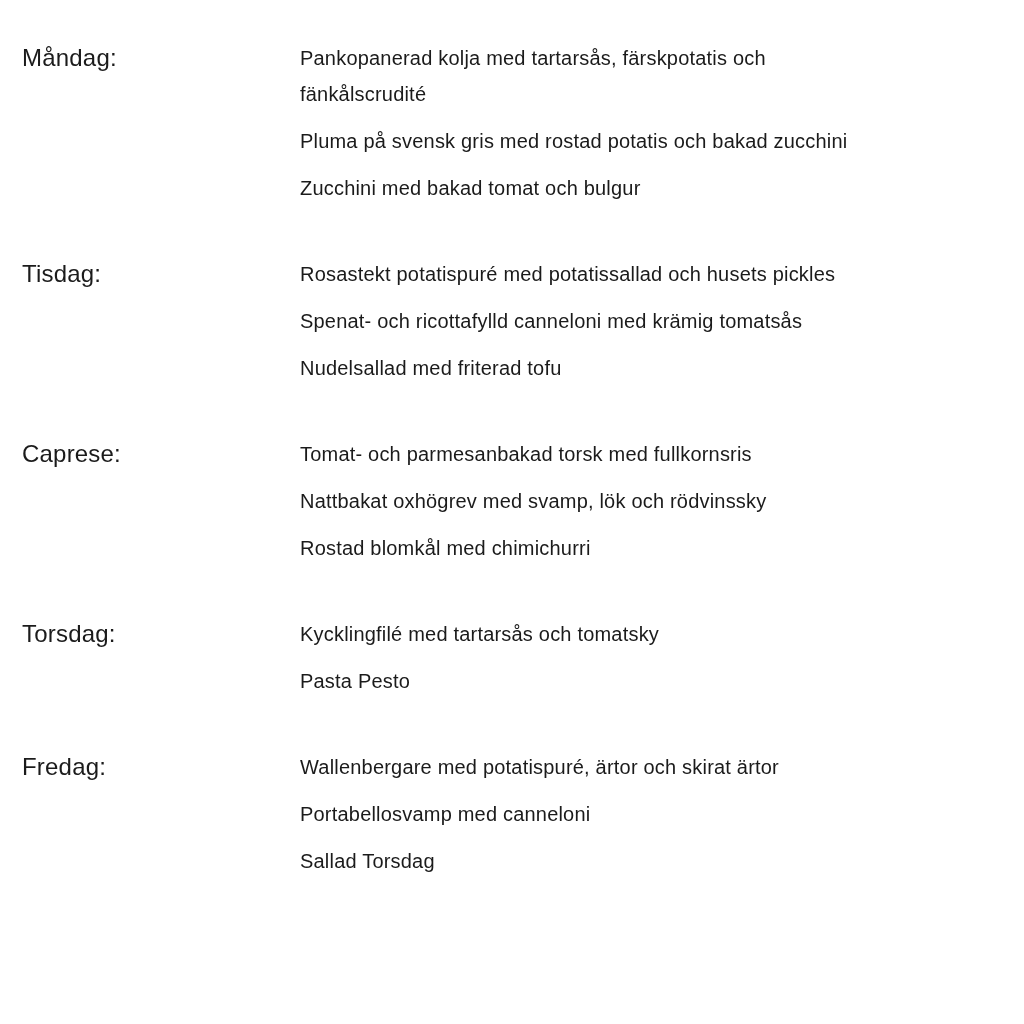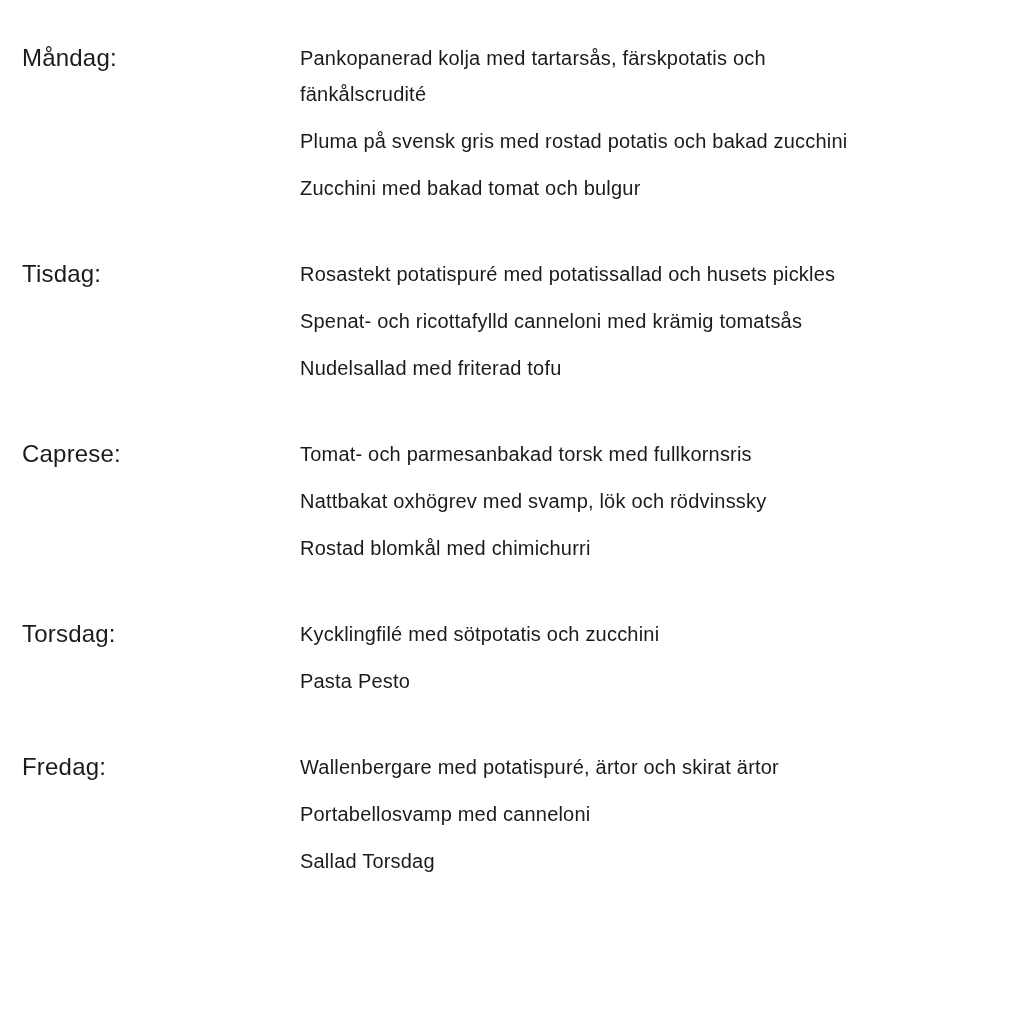--- a/index.html
+++ b/index.html
@@ -76,21 +76,21 @@
     <div class="dish-list">
       <p class="dish-item">Tomat- och parmesanbakad torsk med fullkornsris</p>
       <p class="dish-item">Nattbakat oxhögrev med svamp, lök och rödvinssky</p>
       <p class="dish-item">Rostad blomkål med chimichurri</p>
     </div>
   </div>
 
   <div class="day-section">
     <div class="day-label">Torsdag:</div>
     <div class="dish-list">
-      <p class="dish-item">Kycklingfilé med sötpotatis och zucchini</p>
+      <p class="dish-item">Kycklingfilé med tartarsås och tomatsky</p>
       <p class="dish-item">Pasta Pesto</p>
     </div>
   </div>
 
   <div class="day-section">
     <div class="day-label">Fredag:</div>
     <div class="dish-list">
       <p class="dish-item">Wallenbergare med potatispuré, ärtor och skirat ärtor</p>
       <p class="dish-item">Portabellosvamp med canneloni</p>
       <p class="dish-item">Sallad Torsdag</p>

